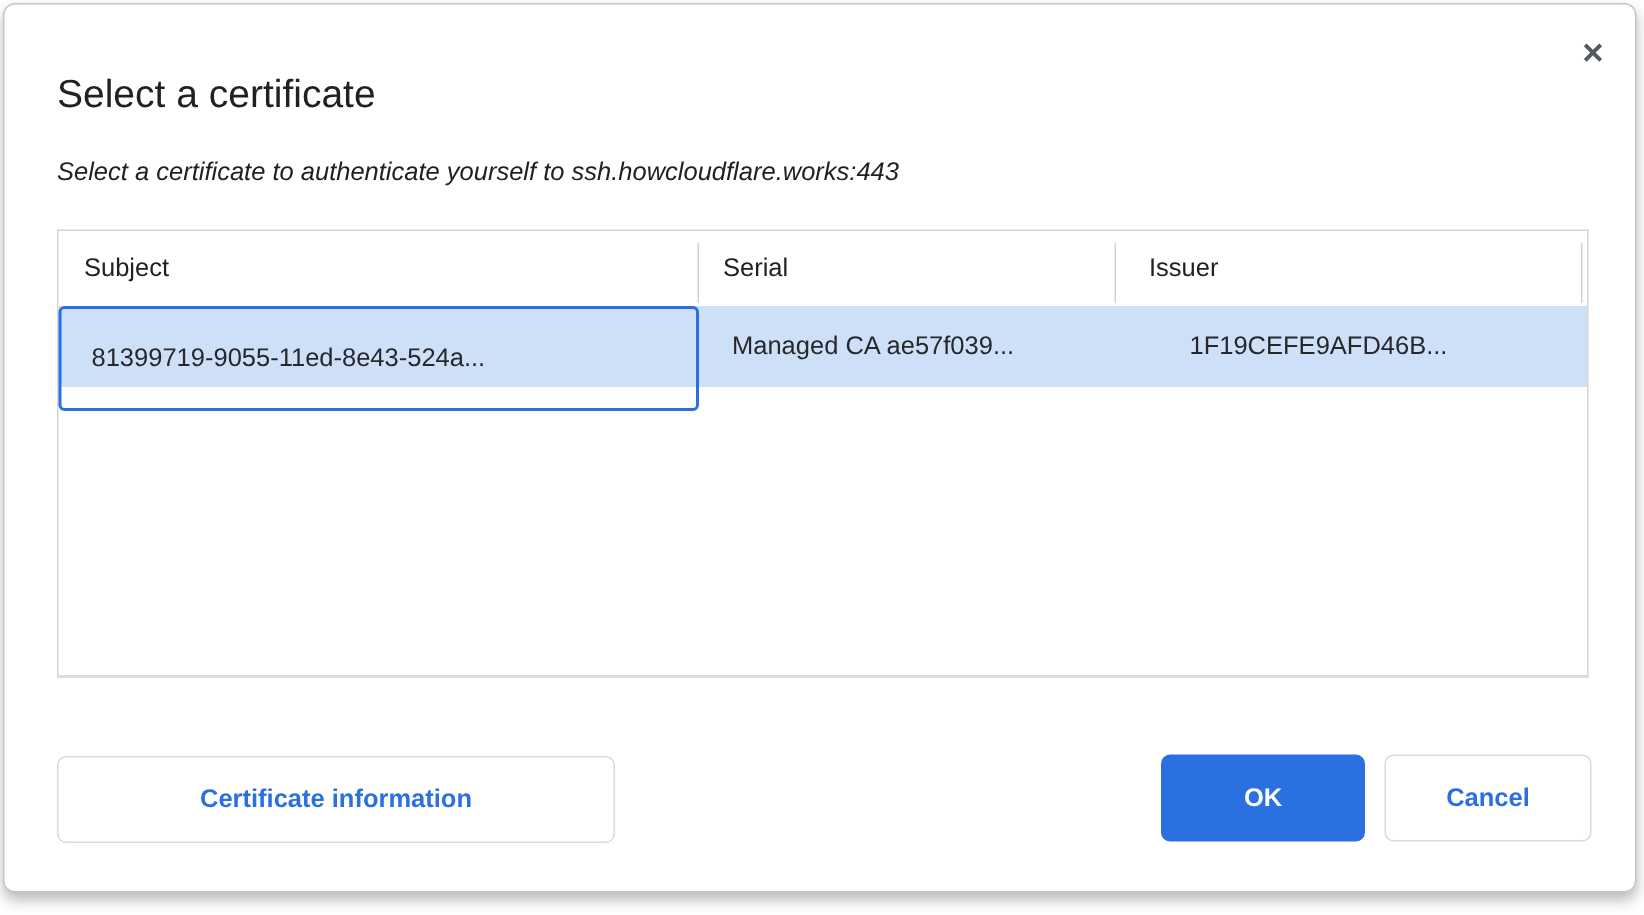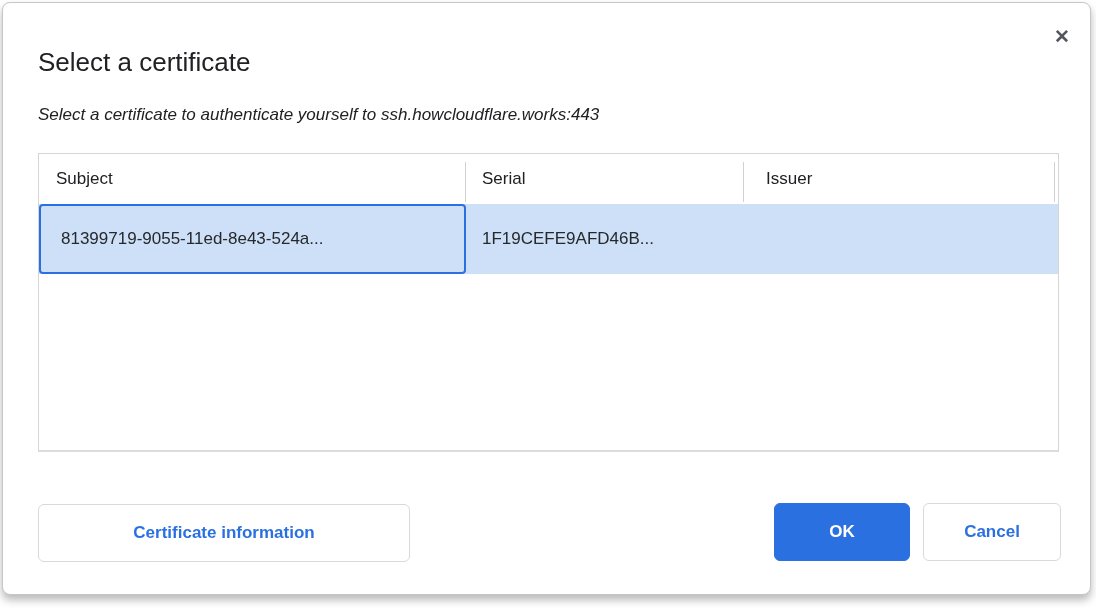--- a/index.html
+++ b/index.html
@@ -70,21 +70,21 @@
     position: absolute;
     right: 0; top: 8px; bottom: 2px;
     width: 1px;
     background: #d2d2d2;
   }
   .th-subject { width: 427px; padding-left: 17px; }
   .th-issuer  { width: 311px; padding-left: 22px; }
   .th-serial  { width: 278px; padding-left: 16px; }
   .row {
     display: flex;
-    height: 70px;
+    height: 54px;
     background: #cee0f8;
     cursor: default;
   }
   .cell {
     display: flex;
     align-items: center;
     font-size: 17px;
     color: #26282c;
     white-space: nowrap;
     overflow: hidden;
@@ -137,20 +137,21 @@
 
   <div class="cert-table">
     <div class="thead">
       <div class="th th-subject">Subject</div>
       <div class="th th-serial">Serial</div>
       <div class="th th-issuer">Issuer</div>
     </div>
 
     <div class="row">
       <div class="cell cell-subject">81399719-9055-11ed-8e43-524a...</div>
+      <div class="cell cell-issuer">Managed CA ae57f039...</div>
       <div class="cell cell-serial">1F19CEFE9AFD46B...</div>
     </div>
   </div>
 
   <button class="btn btn-secondary btn-cert-info">Certificate information</button>
 
   <button class="btn btn-secondary btn-cancel">Cancel</button>
 
   <button class="btn btn-primary btn-ok">OK</button>
 

